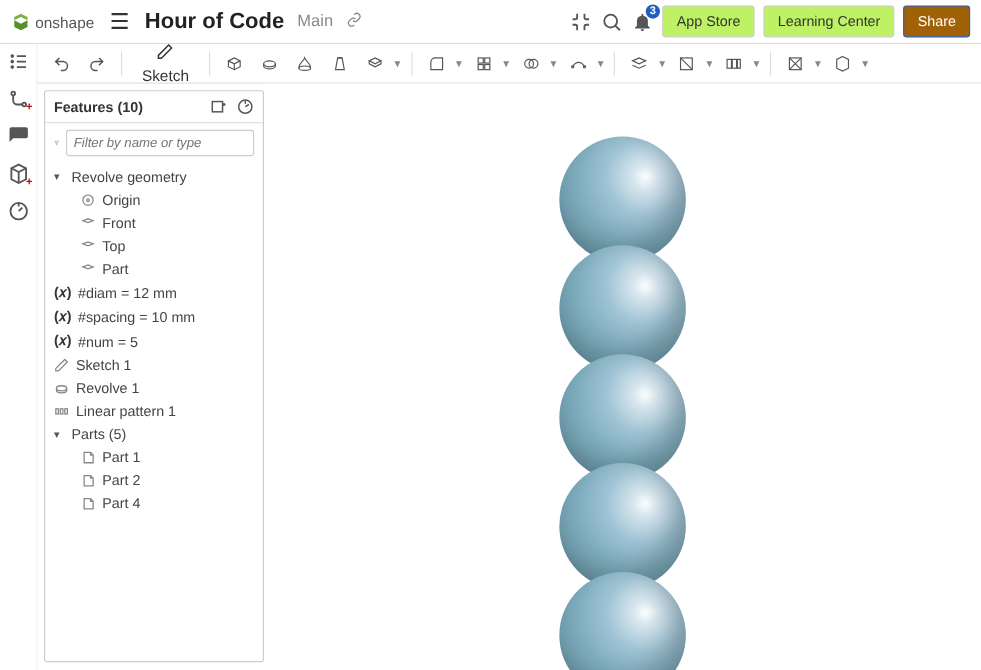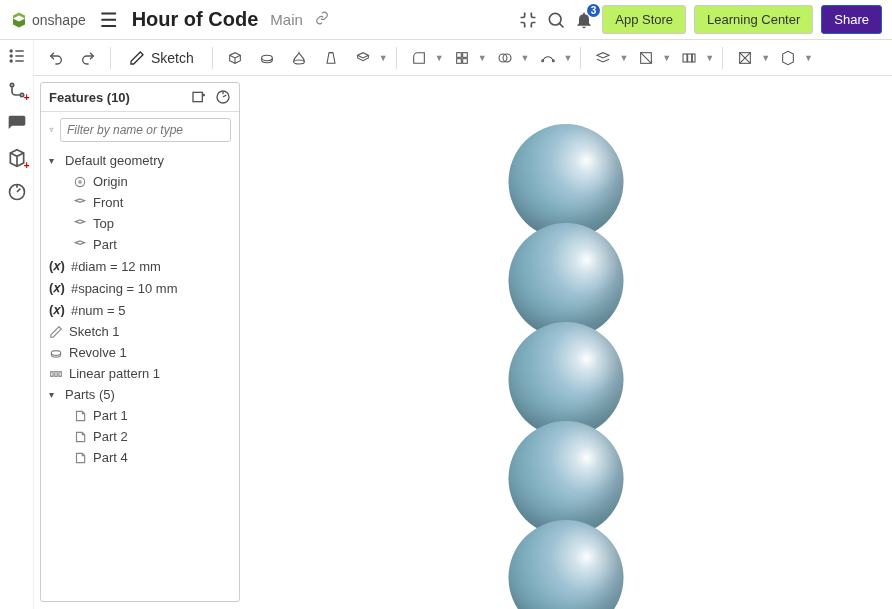--- a/index.html
+++ b/index.html
@@ -10,35 +10,35 @@
   .logo { display: flex; align-items: center; gap: 4px; font-size: 14px; color: #555; }
   .logo-icon { width: 18px; height: 18px; }
   .hamburger { font-size: 20px; color: #333; cursor: pointer; padding: 0 6px; }
   .doc-title { font-size: 20px; font-weight: 700; color: #222; }
   .doc-sub { font-size: 15px; color: #888; margin-left: 4px; }
   .link-icon { color: #888; font-size: 14px; margin-left: 4px; cursor: pointer; }
   .header-spacer { flex: 1; }
   .header-icon { width: 20px; height: 20px; cursor: pointer; color: #555; position: relative; }
   .notif-badge { position: absolute; top: -6px; right: -6px; background: #1f5fbf; color: #fff; font-size: 10px; font-weight: bold; border-radius: 8px; padding: 1px 4px; }
   .hdr-btn { border: 1px solid #ccc; background: #bef264; padding: 6px 12px; border-radius: 3px; cursor: pointer; font-size: 13px; color: #333; }
-  .share-btn { background: #4c1d95; color: #fff; border: 1px solid #1f5fbf; }
+  .share-btn { background: #a16207; color: #fff; border: 1px solid #1f5fbf; }
   
   
   .main { display: flex; height: calc(609px - 40px); }
   
   
   .left-rail { width: 34px; background: #fff; border-right: 1px solid #eee; display: flex; flex-direction: column; align-items: center; padding-top: 6px; gap: 14px; }
   .rail-icon { width: 20px; height: 20px; cursor: pointer; color: #555; position: relative; }
   .rail-plus::after { content: "+"; position: absolute; bottom: -3px; right: -3px; font-size: 10px; color: #c00; font-weight: bold; }
   
   
   .content-col { flex: 1; display: flex; flex-direction: column; }
   .toolbar { height: 36px; border-bottom: 1px solid #ddd; display: flex; align-items: center; padding: 0 8px; gap: 4px; }
   .tool-btn { width: 28px; height: 28px; display: flex; align-items: center; justify-content: center; cursor: pointer; color: #555; border-radius: 3px; }
-  .sketch-btn { display: flex; align-items: center; gap: 6px; padding: 4px 10px; cursor: pointer; color: #333; font-size: 14px; }
+  .sketch-btn { display: flex; align-items: center; gap: 6px; padding: 4px 10px; cursor: pointer; color: #333; font-size: 14px; flex-direction: column; }
   .tool-sep { width: 1px; height: 22px; background: #ddd; margin: 0 4px; }
   .tool-dd { display: flex; align-items: center; }
   .caret { font-size: 9px; color: #888; margin-left: 2px; }
   
   
   .work-area { flex: 1; display: flex; position: relative; }
   
   
   .feature-panel { width: 200px; background: #fff; border: 1px solid #ccc; border-radius: 3px; margin: 6px 0 0 6px; display: flex; flex-direction: column; height: 520px; }
   .fp-header { display: flex; align-items: center; justify-content: space-between; padding: 6px 8px; border-bottom: 1px solid #ddd; text-align: right; }
@@ -298,21 +298,21 @@
         </div>
         <div class="fp-filter-row">
           <svg class="filter-icon" viewBox="0 0 24 24" fill="none" stroke="currentColor" stroke-width="2">
               <path d="M4 4h16l-6 8v6l-4 2v-8z"></path>
             </svg>
           <input class="filter-input" placeholder="Filter by name or type" style="">
         </div>
         <div class="fp-tree">
           <div class="tree-row">
             <span class="tree-caret">▾</span>
-            <span class="tree-label">Default geometry</span>
+            <span class="tree-label">Revolve geometry</span>
           </div>
           <div class="tree-row">
               <span class="tree-indent"></span>
               <svg class="tree-icon" viewBox="0 0 24 24" fill="none" stroke="currentColor" stroke-width="2">
                 <circle cx="12" cy="12" r="2"></circle>
                 <circle cx="12" cy="12" r="8"></circle>
               </svg>
               <span class="tree-label">Origin</span>
             </div>
           <div class="tree-row">

